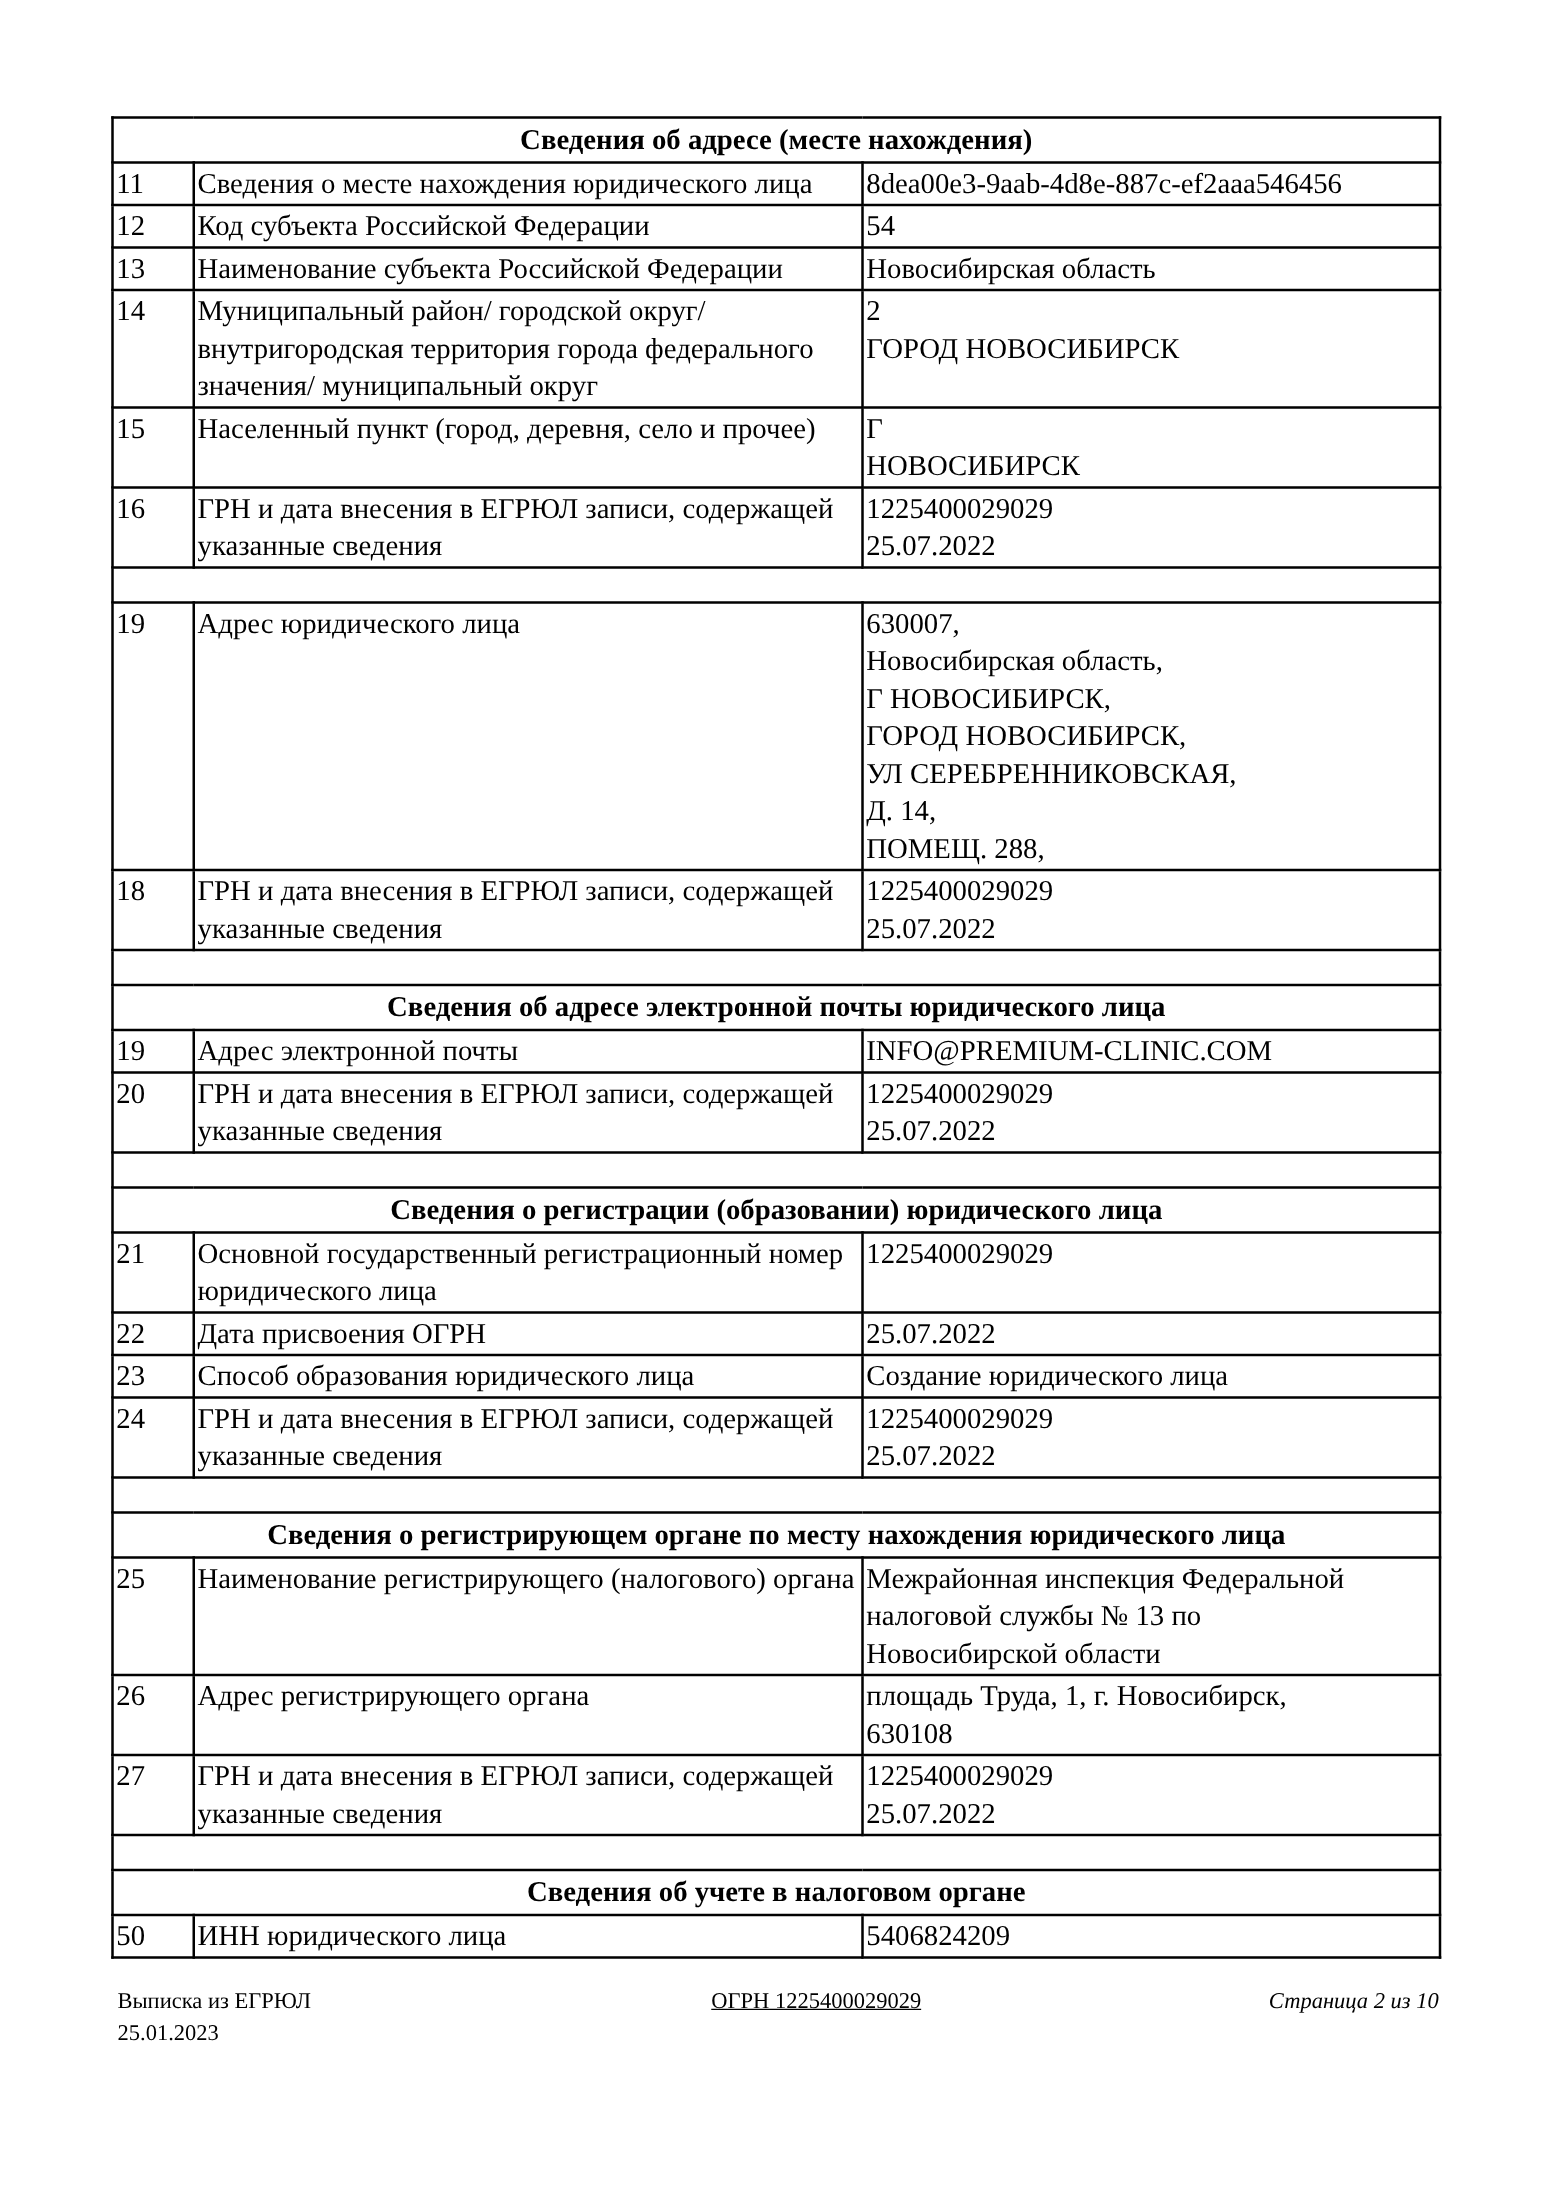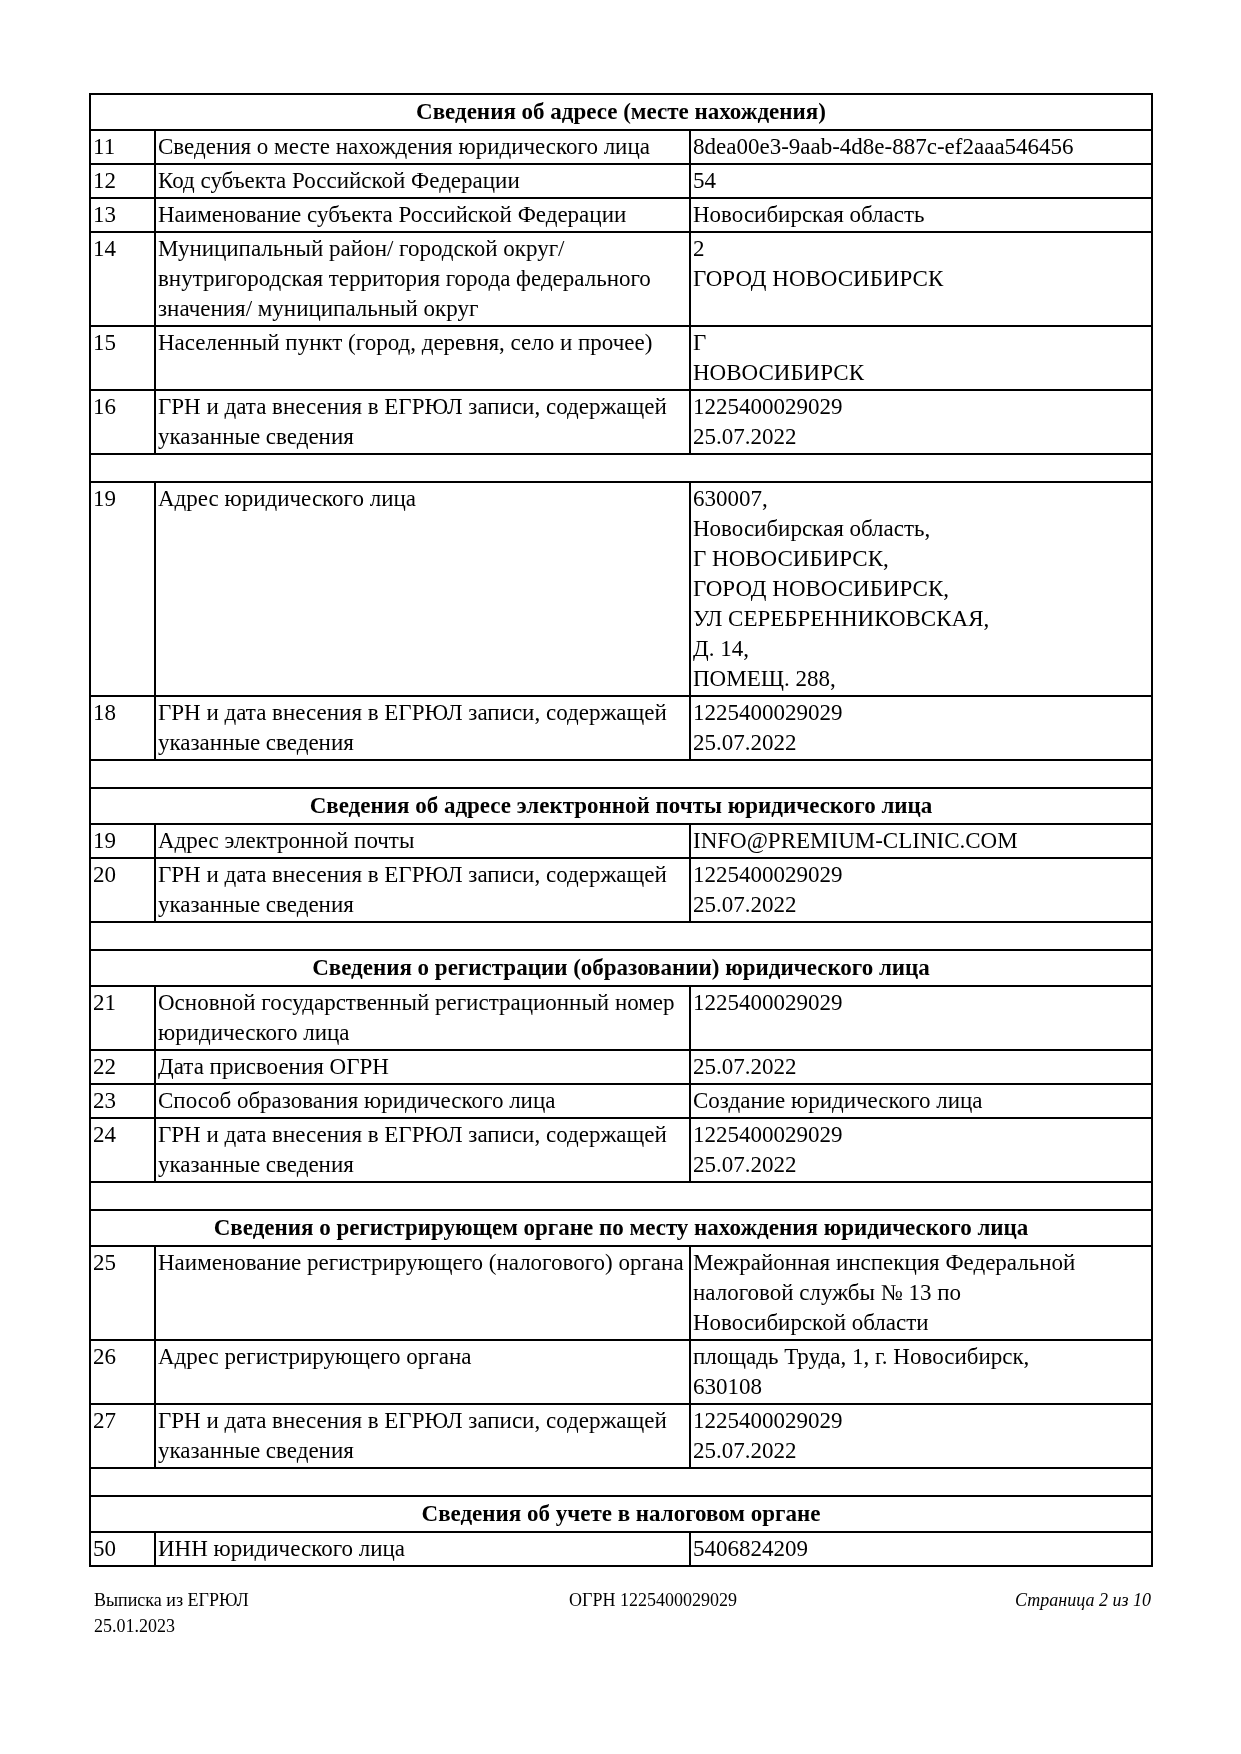--- a/index.html
+++ b/index.html
@@ -71,20 +71,21 @@
   }
   .f-left {
     position: absolute;
     left: 5px;
     top: 0;
   }
   .f-center {
     position: absolute;
     left: 480px;
     top: 0;
+    text-decoration: underline;
   }
   .f-right {
     position: absolute;
     right: 0;
     top: 0;
     font-style: italic;
   }
 </style>
 </head>
 <body>

